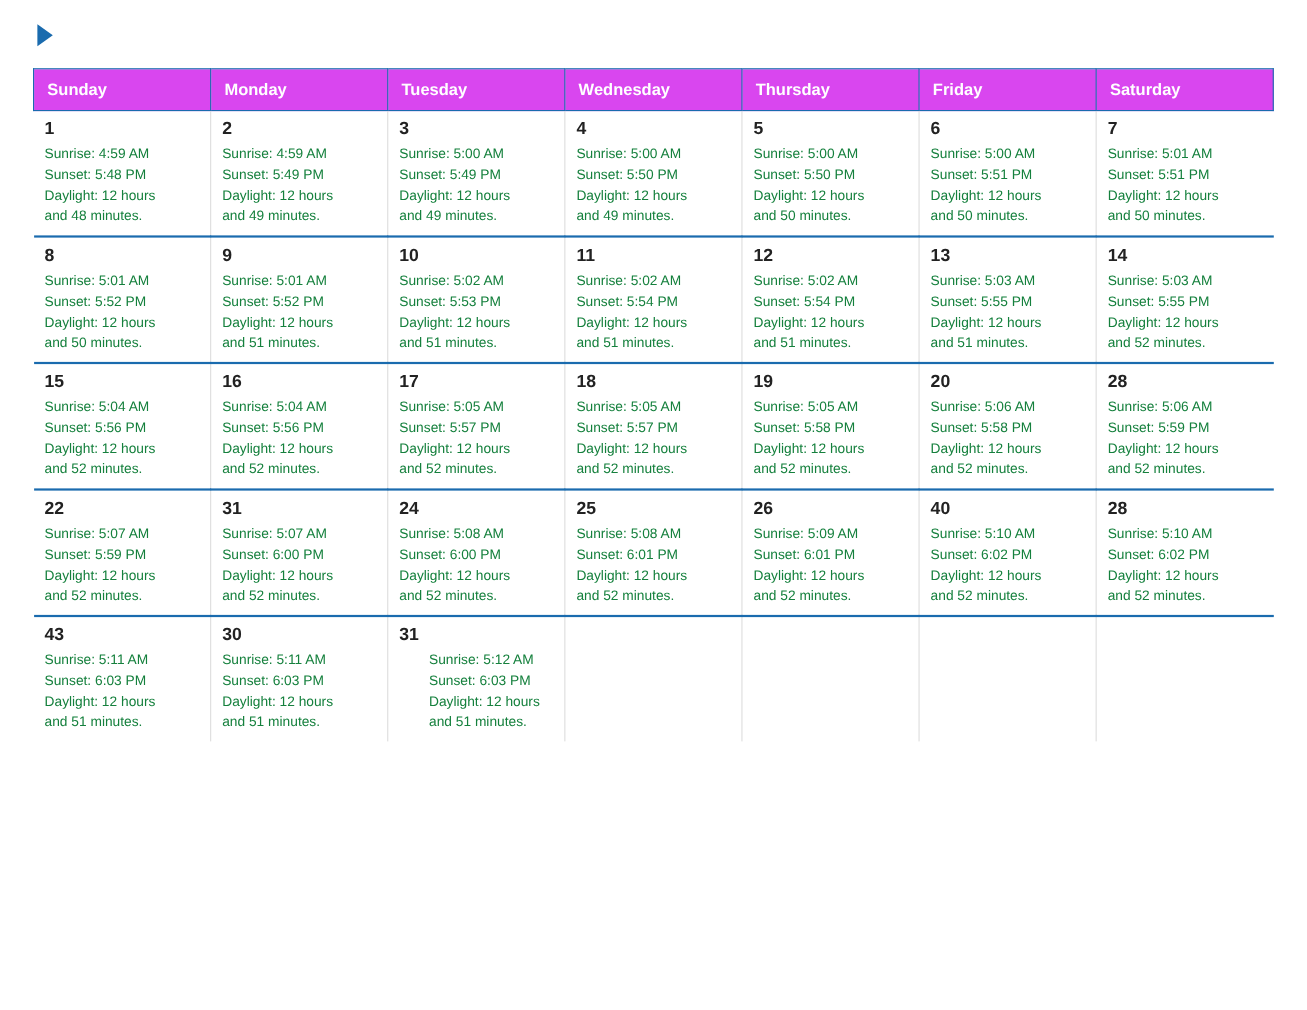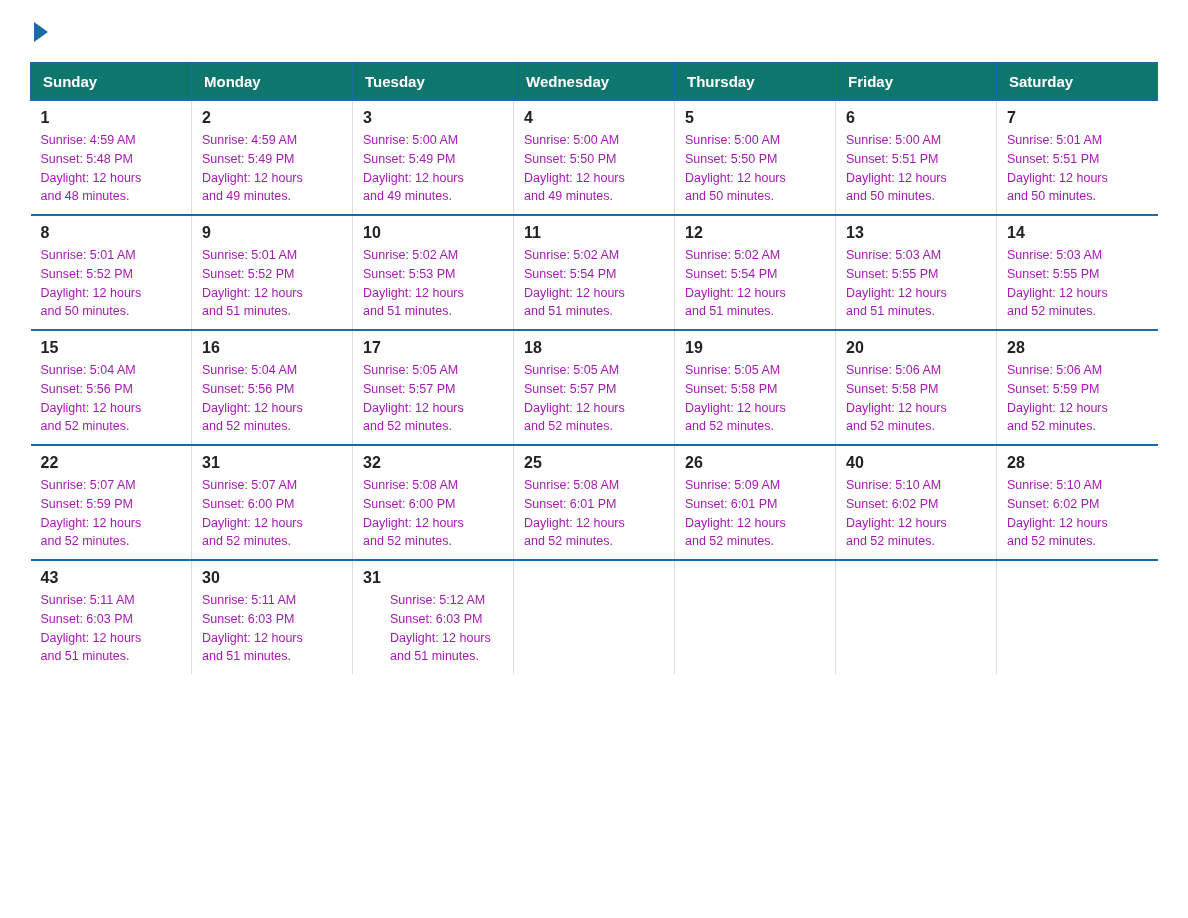--- a/index.html
+++ b/index.html
@@ -56,21 +56,21 @@
     .location {
       font-size: 22px;
       color: #444;
       margin-top: 4px;
     }
     table {
       width: 100%;
       border-collapse: collapse;
     }
     thead tr {
-      background-color: #0f766e;
+      background-color: #d946ef;
       color: white;
     }
     thead th {
       padding: 10px 12px;
       font-size: 15px;
       font-weight: bold;
       text-align: left;
       border: 1px solid #1a6bae;
     }
     tbody tr {
@@ -94,21 +94,21 @@
     }
     .day-num {
       font-size: 16px;
       font-weight: bold;
       color: #222;
       display: block;
       margin-bottom: 4px;
     }
     .day-info {
       font-size: 12.5px;
-      color: #a21caf;
+      color: #15803d;
       line-height: 1.5;
     }
     tbody tr:last-child {
       border-bottom: none;
     }
   </style>
 </head>
 <body>
 
 <div class="header">
@@ -300,21 +300,21 @@
 and 52 minutes.</div>
         </td>
         <td>
           <span class="day-num">31</span>
           <div class="day-info" style="white-space: pre-line;">Sunrise: 5:07 AM
 Sunset: 6:00 PM
 Daylight: 12 hours
 and 52 minutes.</div>
         </td>
         <td>
-          <span class="day-num">32</span>
+          <span class="day-num">24</span>
           <div class="day-info" style="white-space: pre-line;">Sunrise: 5:08 AM
 Sunset: 6:00 PM
 Daylight: 12 hours
 and 52 minutes.</div>
         </td>
         <td>
           <span class="day-num">25</span>
           <div class="day-info" style="white-space: pre-line;">Sunrise: 5:08 AM
 Sunset: 6:01 PM
 Daylight: 12 hours

